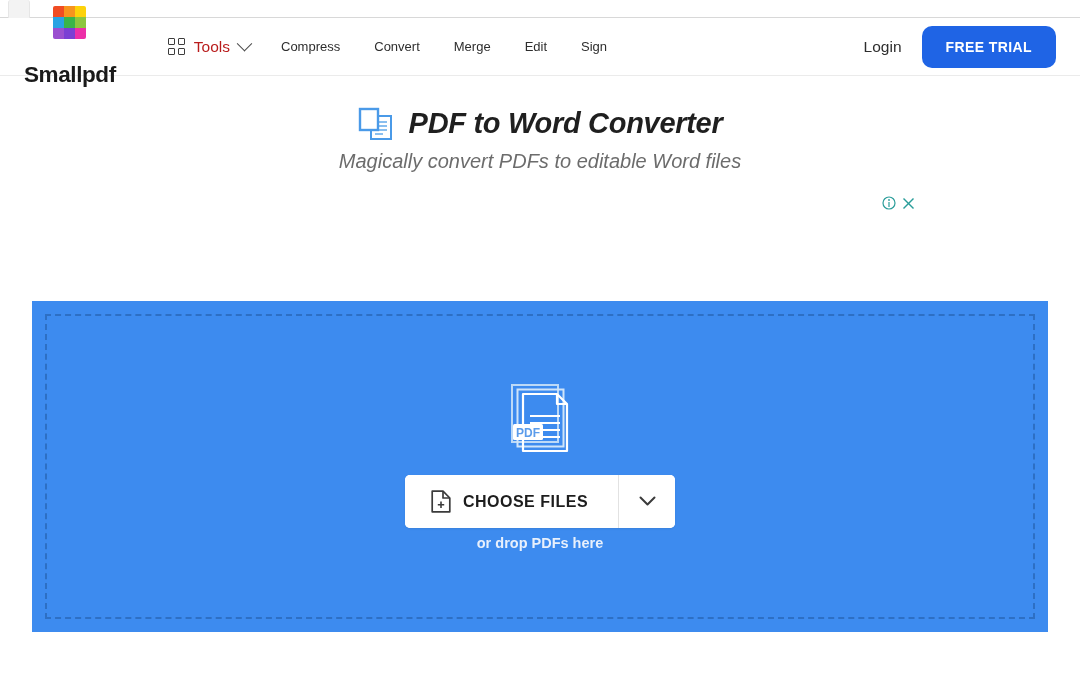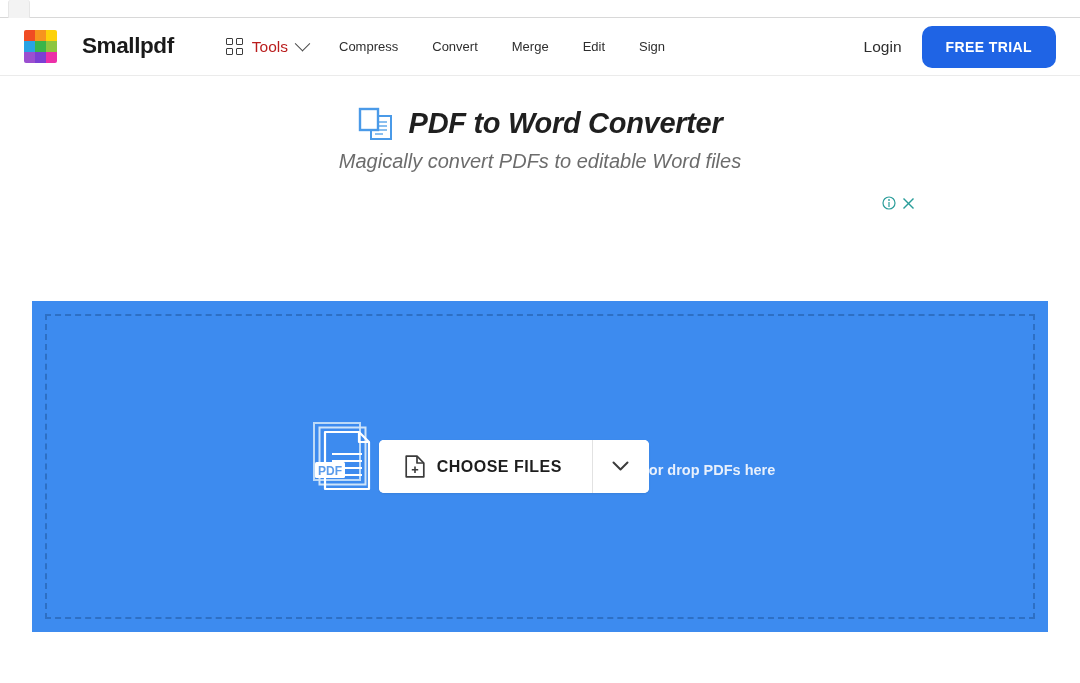--- a/index.html
+++ b/index.html
@@ -42,20 +42,21 @@
     align-items: center;
     padding: 0 24px 0 24px;
   }
 
   .brand {
     display: flex;
     align-items: center;
     gap: 25px;
     margin-right: 52px;
     text-decoration: none;
+    flex-direction: column;
   }
   .brand-logo {
     width: 33px;
     height: 33px;
     display: grid;
     grid-template-columns: repeat(3, 1fr);
     grid-template-rows: repeat(3, 1fr);
     border-radius: 2px;
     overflow: hidden;
     flex: none;
@@ -196,21 +197,21 @@
     height: 331px;
     background: #3d8bef;
     padding: 13px;
     cursor: pointer;
   }
   .dropzone-inner {
     width: 100%;
     height: 100%;
     border: 2px dashed #2d6fc4;
     display: flex;
-    flex-direction: row;
+    flex-direction: column;
     align-items: center;
     justify-content: center;
   }
   .pdf-stack-icon { display: block; margin-bottom: 21px; }
 
   .choose-group {
     display: flex;
     align-items: stretch;
     background: #ffffff;
     border-radius: 5px;

